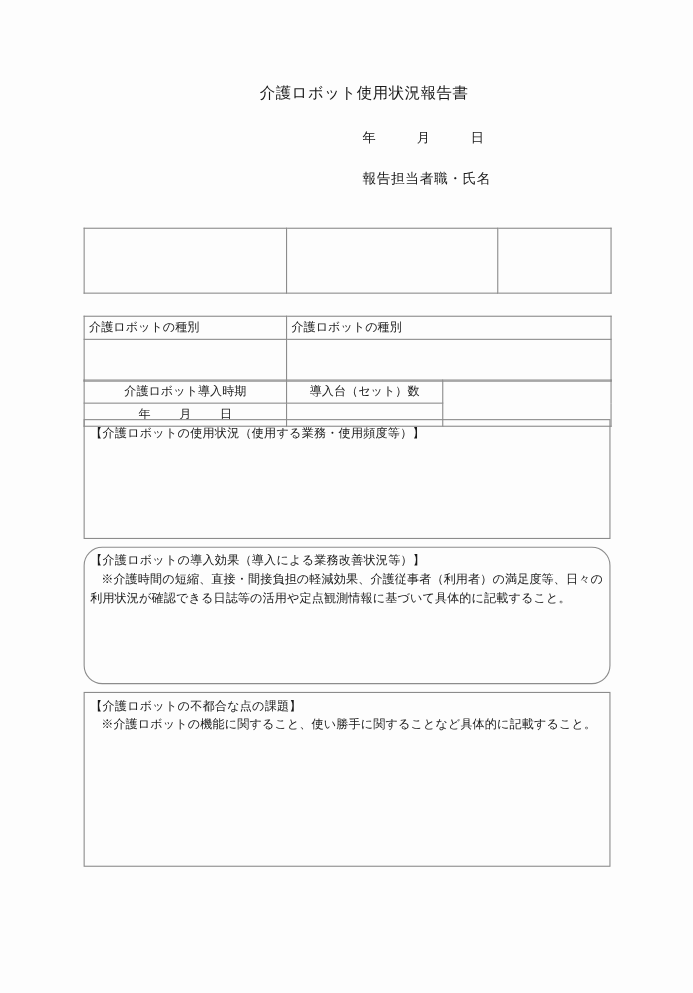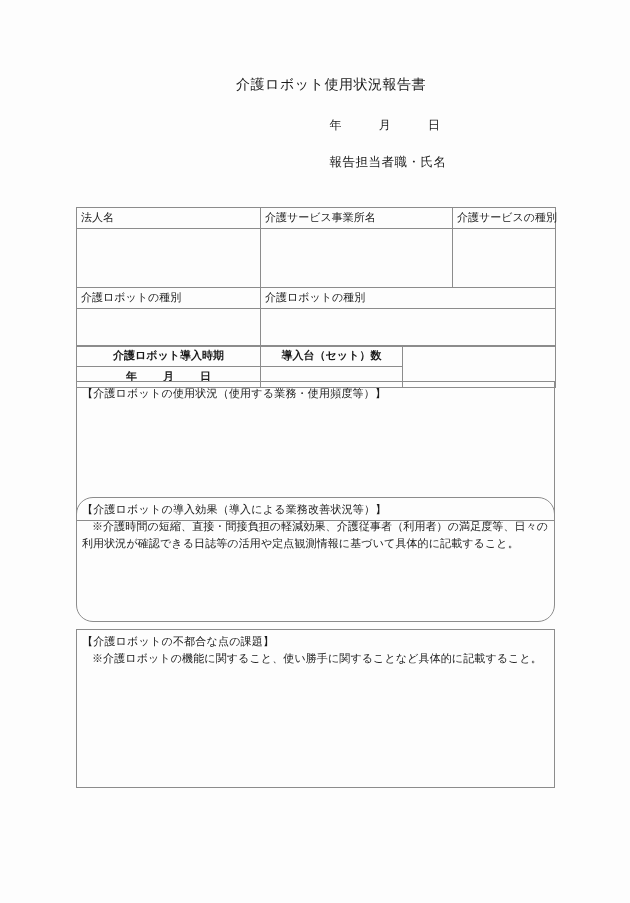--- a/index.html
+++ b/index.html
@@ -81,21 +81,21 @@
     line-height: 16px;
   }
   .hdr-cell { height: 16px; white-space: nowrap; }
   .blank-cell { height: 54px; }
 
   
   #tbl-org { top: 207px; width: 479px; }
   
   #tbl-robot { top: 287px; width: 479px; }
   
-  #tbl-intro { top: 345px; width: 479px; font-weight: bold; }
+  #tbl-intro { top: 345px; width: 479px; }
   #tbl-intro td { text-align: center; height: 16px; }
   #tbl-intro td.empty-right { border-left: 1px solid #8c8c8c; }
   .ym-row td { height: 17px; }
   .ym span.gap { display: inline-block; width: 26px; }
 
   
   .section {
     position: absolute;
     left: 76px;
     width: 479px;
@@ -103,21 +103,21 @@
     box-sizing: border-box;
     font-size: 11px;
     line-height: 17px;
     padding: 3px 5px 0 5px;
   }
   .section .sec-title { letter-spacing: 0.2px; }
   .section .sec-note {
     text-indent: 10px;
     letter-spacing: 0.1px;
   }
-  #sec-usage  { top: 381px; height: 140px; }
+  #sec-usage  { top: 381px; height: 109px; }
   #sec-effect { top: 497px; height: 125px; border-radius: 17px; }
   #sec-issue  { top: 629px; height: 159px; }
 </style>
 </head>
 <body>
 
 <div class="page">
 
   <div class="doc-title">介護ロボット使用状況報告書</div>
 
@@ -138,25 +138,20 @@
   </div>
 
   <table class="tbl" id="tbl-org">
     <colgroup>
       <col style="width:184px">
       <col style="width:192px">
       <col style="width:103px">
     </colgroup>
     <tbody>
       <tr>
-        <td class="hdr-cell">法人名</td>
-        <td class="hdr-cell">介護サービス事業所名</td>
-        <td class="hdr-cell">介護サービスの種別</td>
-      </tr>
-      <tr>
         <td class="blank-cell"></td>
         <td class="blank-cell"></td>
         <td class="blank-cell"></td>
       </tr>
     </tbody>
   </table>
 
   <table class="tbl" id="tbl-robot">
     <colgroup>
       <col style="width:184px">

